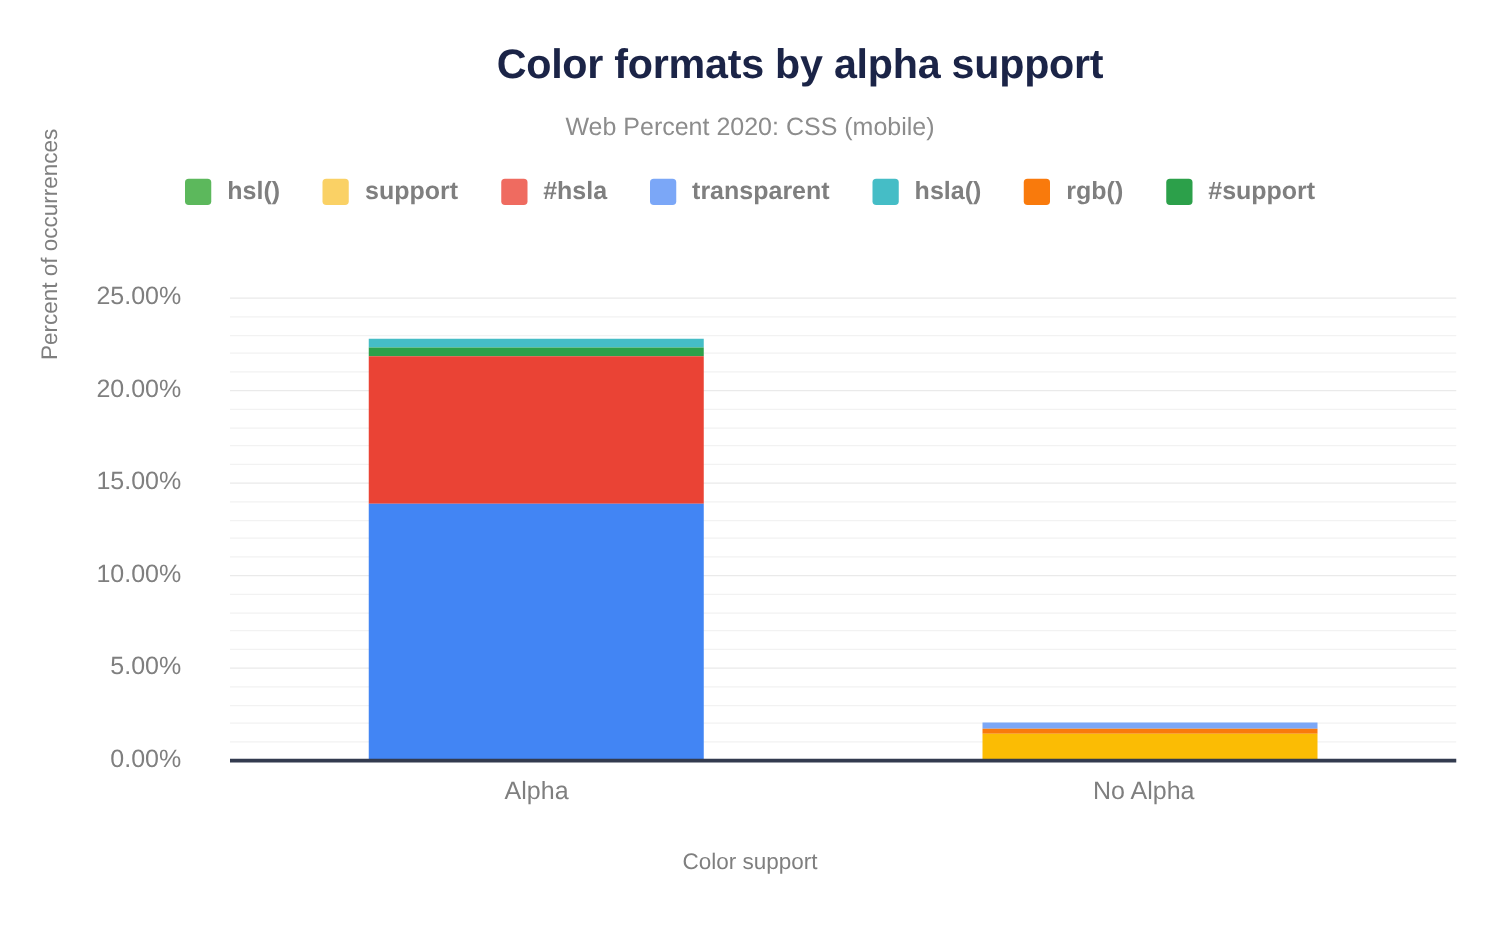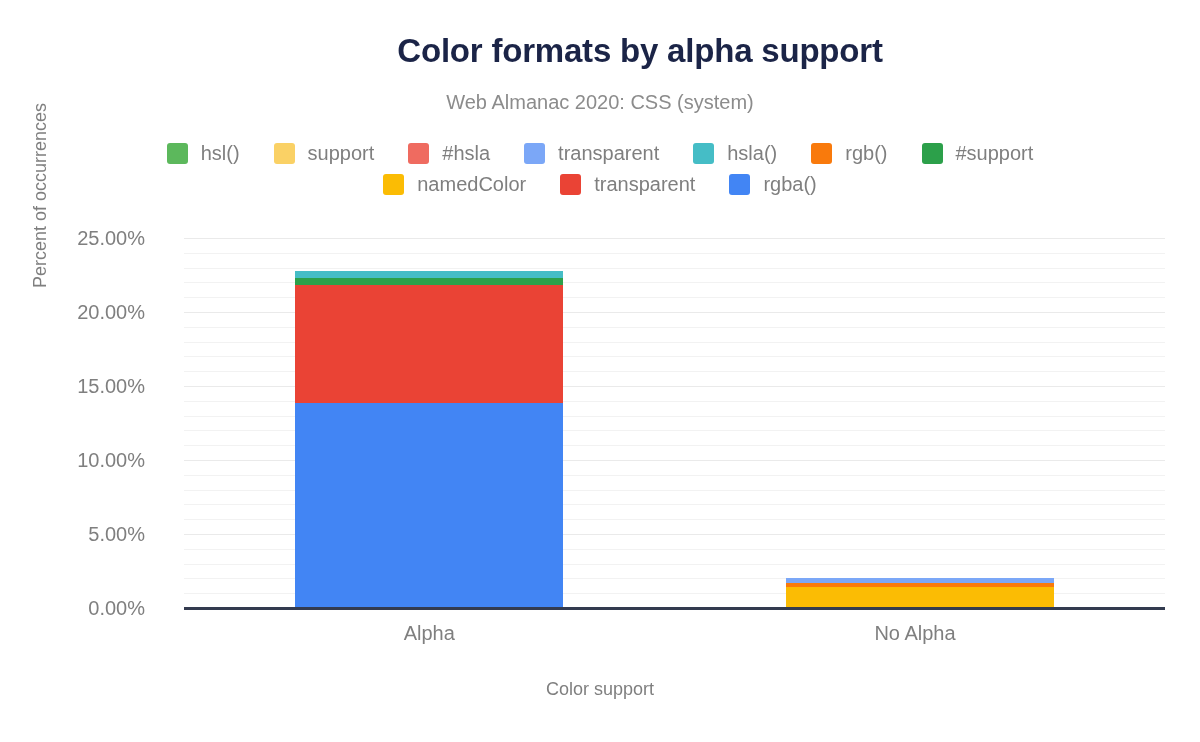--- a/index.html
+++ b/index.html
@@ -35,20 +35,21 @@
     font-size: 20px;
     font-weight: normal;
     color: #8c8c8c;
   }
 
   
   #legend {
     position: absolute;
     left: 0; top: 138px;
     width: 1200px;
+    font-weight: bold;
   }
   .legend-row {
     display: flex;
     justify-content: center;
     align-items: center;
     height: 31px;
   }
   .legend-entry {
     display: flex;
     align-items: center;
@@ -144,21 +145,21 @@
     text-align: center;
     font-size: 18px;
     color: #7f7f7f;
   }
 </style>
 </head>
 <body>
 
 <div id="chart-title">Color formats by alpha support</div>
 
-<div id="chart-subtitle">Web Almanac 2020: CSS (system)</div>
+<div id="chart-subtitle">Web Percent 2020: CSS (mobile)</div>
 
 <div id="legend">
   <div class="legend-row">
       <div class="legend-entry">
         <span class="legend-swatch" style="background: rgb(92, 184, 92);"></span>
         <span class="legend-label">hsl()</span>
       </div>
       <div class="legend-entry">
         <span class="legend-swatch" style="background: rgb(250, 209, 101);"></span>
         <span class="legend-label">support</span>
@@ -175,34 +176,20 @@
         <span class="legend-swatch" style="background: rgb(69, 189, 198);"></span>
         <span class="legend-label">hsla()</span>
       </div>
       <div class="legend-entry">
         <span class="legend-swatch" style="background: rgb(249, 122, 12);"></span>
         <span class="legend-label">rgb()</span>
       </div>
       <div class="legend-entry">
         <span class="legend-swatch" style="background: rgb(44, 160, 74);"></span>
         <span class="legend-label">#support</span>
-      </div>
-    </div>
-  <div class="legend-row">
-      <div class="legend-entry">
-        <span class="legend-swatch" style="background: rgb(251, 188, 4);"></span>
-        <span class="legend-label">namedColor</span>
-      </div>
-      <div class="legend-entry">
-        <span class="legend-swatch" style="background: rgb(234, 67, 53);"></span>
-        <span class="legend-label">transparent</span>
-      </div>
-      <div class="legend-entry">
-        <span class="legend-swatch" style="background: rgb(66, 133, 244);"></span>
-        <span class="legend-label">rgba()</span>
       </div>
     </div>
 </div>
 
 <div id="y-axis-title">Percent of occurrences</div>
 
 <div id="x-axis-title">Color support</div>
 
 <div id="plot">
     <div class="gridline major" style="top: 370px;"></div>

